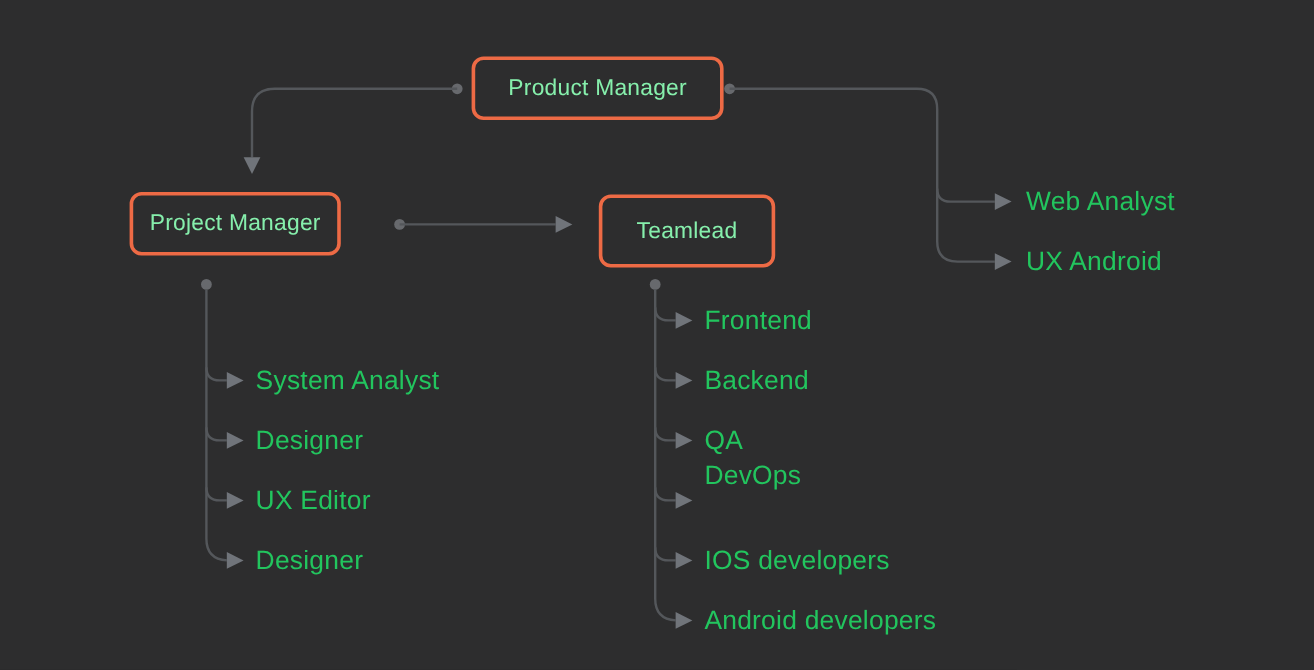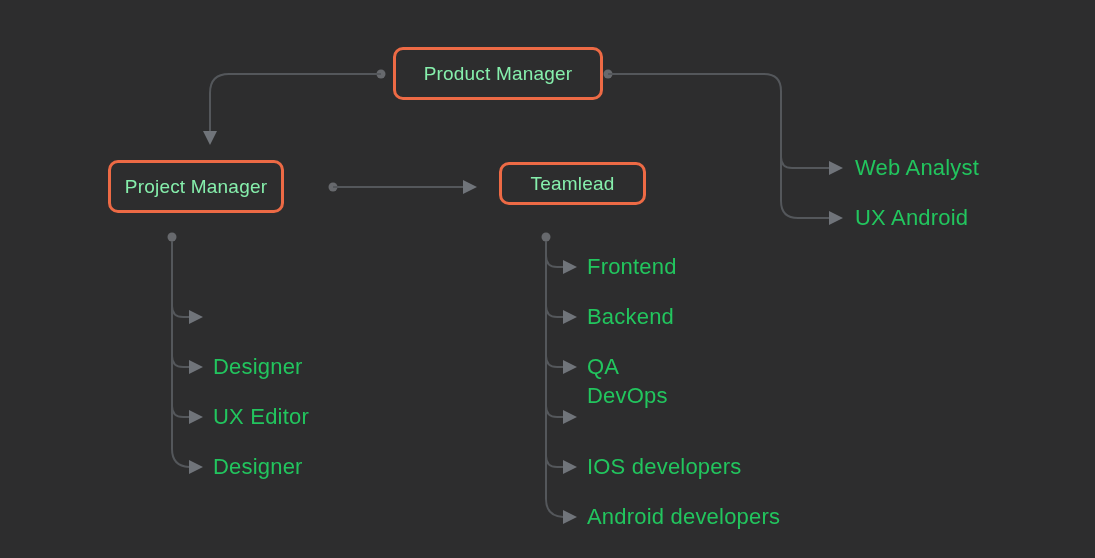--- a/index.html
+++ b/index.html
@@ -105,27 +105,28 @@
   </svg>
 
   <div class="node" style="left:393px; top:47px; width:210px; height:53px;">
     <span>Product Manager</span>
   </div>
 
   <div class="node" style="left:108px; top:160px; width:176px; height:53px;">
     <span>Project Manager</span>
   </div>
 
-  <div class="node" style="left:499px; top:162px; width:147px; height:43px;">
+  <div class="node" style="left:499px; top:162px; width:147px; height:61px;">
     <span>Teamlead</span>
   </div>
 
   <div class="leaf" style="left:855px; top:156px;">Web Analyst</div>
   <div class="leaf" style="left:855px; top:206px;">UX Android</div>
 
+  <div class="leaf" style="left:213px; top:305px;">System Analyst</div>
   <div class="leaf" style="left:213px; top:355px;">Designer</div>
   <div class="leaf" style="left:213px; top:405px;">UX Editor</div>
   <div class="leaf" style="left:213px; top:455px;">Designer</div>
 
   <div class="leaf" style="left:587px; top:255px;">Frontend</div>
   <div class="leaf" style="left:587px; top:305px;">Backend</div>
   <div class="leaf" style="left:587px; top:355px;">QA</div>
   <div class="leaf" style="left:587px; top:384px;">DevOps</div>
   <div class="leaf" style="left:587px; top:455px;">IOS developers</div>
   <div class="leaf" style="left:587px; top:505px;">Android developers</div>

